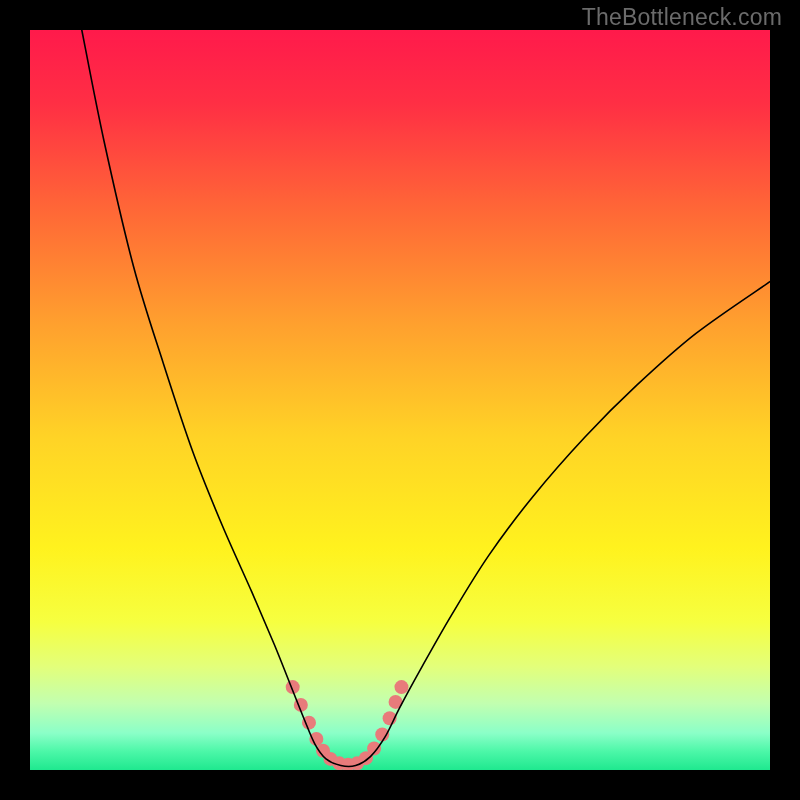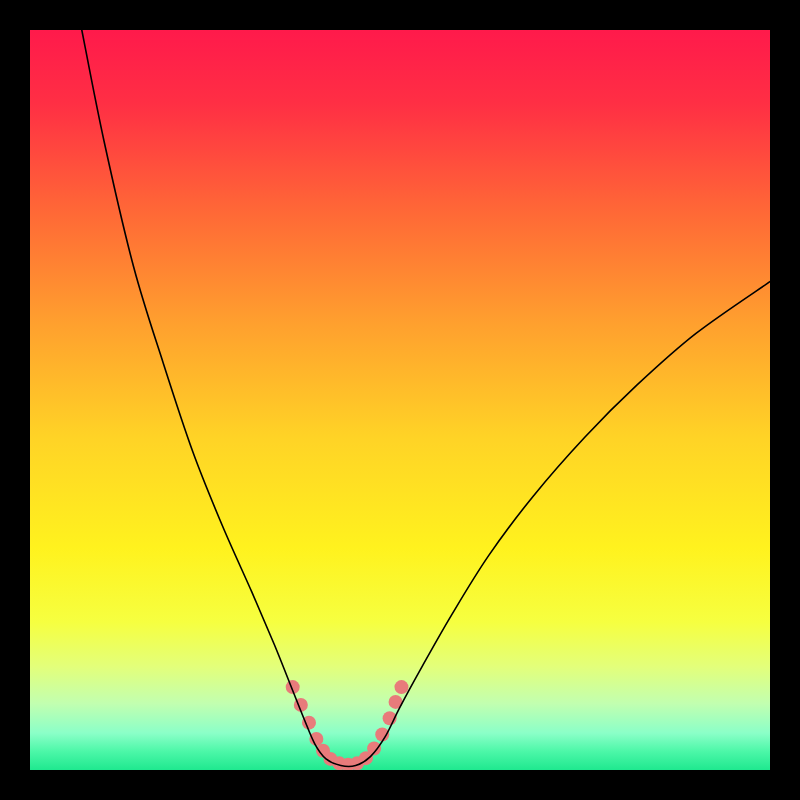--- a/index.html
+++ b/index.html
@@ -77,13 +77,14 @@
           <circle cx="335.96" cy="728.16" r="7" fill="#e87b7b"></circle>
           <circle cx="344.10" cy="718.54" r="7" fill="#e87b7b"></circle>
           <circle cx="352.24" cy="704.48" r="7" fill="#e87b7b"></circle>
           <circle cx="359.64" cy="688.20" r="7" fill="#e87b7b"></circle>
           <circle cx="365.56" cy="671.92" r="7" fill="#e87b7b"></circle>
           <circle cx="371.48" cy="657.12" r="7" fill="#e87b7b"></circle>
         </g>
       <path id="curve-path" fill="none" stroke="#000000" stroke-width="1.6" stroke-linecap="round" d="M 51.80 0.00 C 55.50 18.50, 65.37 71.53, 74.00 111.00 C 82.63 150.47, 93.73 199.80, 103.60 236.80 C 113.47 273.80, 123.33 302.17, 133.20 333.00 C 143.07 363.83, 152.93 394.67, 162.80 421.80 C 172.67 448.93, 182.53 472.37, 192.40 495.80 C 202.27 519.23, 213.37 542.67, 222.00 562.40 C 230.63 582.13, 238.03 599.40, 244.20 614.20 C 250.37 629.00, 254.07 638.87, 259.00 651.20 C 263.93 663.53, 269.48 677.72, 273.80 688.20 C 278.12 698.68, 281.20 707.32, 284.90 714.10 C 288.60 720.88, 291.68 725.32, 296.00 728.90 C 300.32 732.48, 305.87 734.45, 310.80 735.56 C 315.73 736.67, 320.67 737.04, 325.60 735.56 C 330.53 734.08, 335.47 731.49, 340.40 726.68 C 345.33 721.87, 350.27 714.96, 355.20 706.70 C 360.13 698.44, 363.83 688.82, 370.00 677.10 C 376.17 665.38, 383.57 651.82, 392.20 636.40 C 400.83 620.98, 410.70 603.10, 421.80 584.60 C 432.90 566.10, 445.23 545.13, 458.80 525.40 C 472.37 505.67, 487.17 485.93, 503.20 466.20 C 519.23 446.47, 537.73 425.50, 555.00 407.00 C 572.27 388.50, 588.30 372.47, 606.80 355.20 C 625.30 337.93, 643.80 320.67, 666.00 303.40 C 688.20 286.13, 727.67 260.23, 740.00 251.60"></path>
     </svg>
   </div>
+  <div class="watermark">TheBottleneck.com</div>
 </div>
 
 </body></html>

